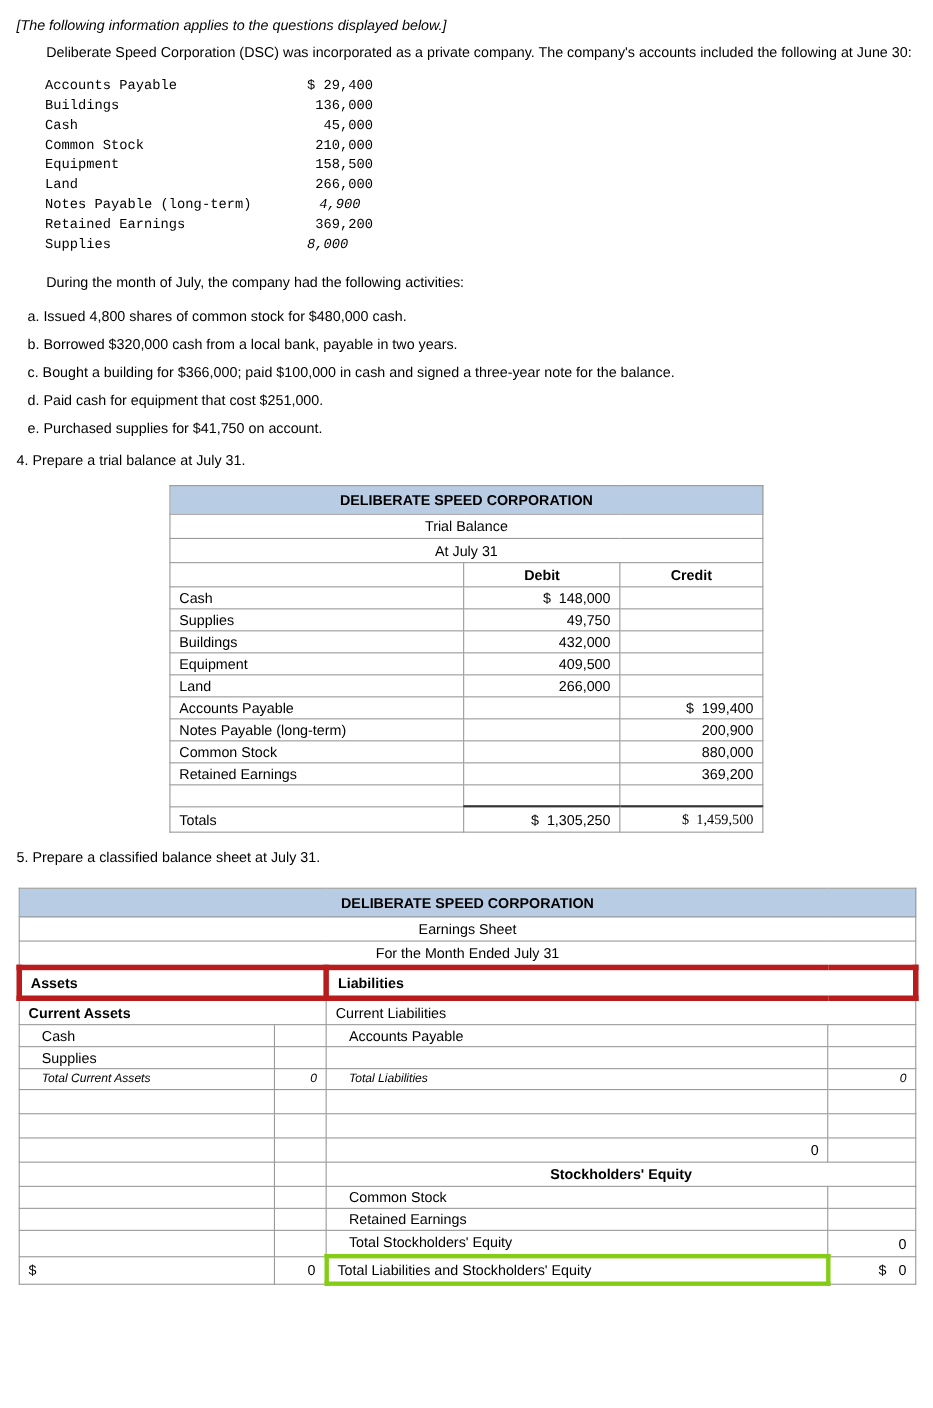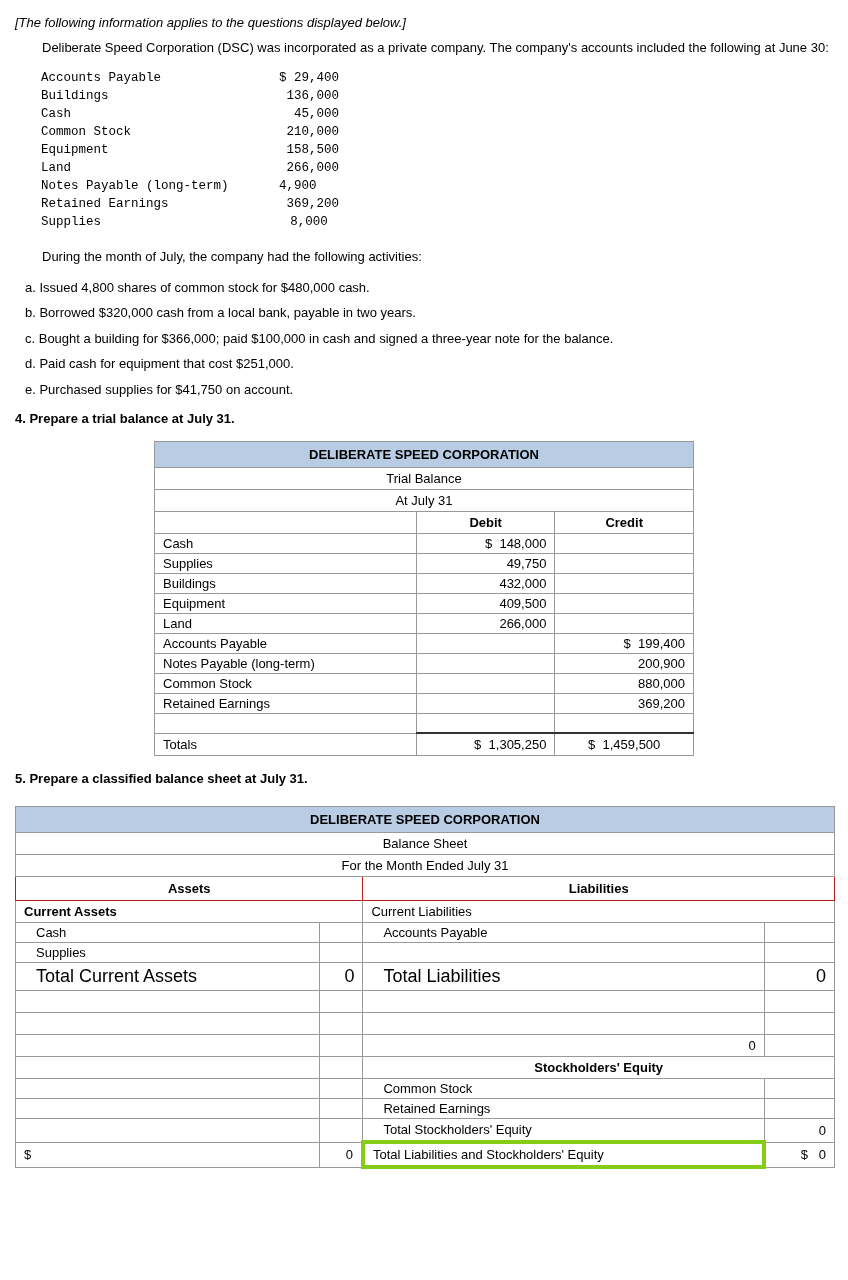--- a/index.html
+++ b/index.html
@@ -31,21 +31,21 @@
     }
     .account-table td:last-child {
       text-align: right;
     }
     .activities-list {
       margin: 5px 0 10px 10px;
       font-size: 13px;
       line-height: 1.8;
     }
     .section-header {
-      font-weight: bold;
+      font-weight: normal;
       margin: 10px 0 8px 0;
       font-size: 13px;
     }
 
     
     .trial-balance-container {
       margin: 15px auto;
       width: 540px;
     }
     .tb-table {
@@ -115,45 +115,45 @@
       padding: 5px;
       border: 1px solid #999;
     }
     .bs-subtitle-row td {
       text-align: center;
       font-size: 13px;
       padding: 3px;
       border: 1px solid #999;
     }
     .bs-col-header td {
-      text-align: center;
       font-size: 13px;
       padding: 4px 8px;
-      border: 1px solid #b91c1c;
+      border: 5px solid #b91c1c;
       font-weight: bold;
     }
     .bs-section-header td {
       font-weight: bold;
       font-size: 13px;
       padding: 3px 8px;
       border: 1px solid #999;
     }
     .bs-item-row td {
       font-size: 13px;
       padding: 2px 8px;
       border: 1px solid #999;
     }
     .bs-item-row td:nth-child(2),
     .bs-item-row td:nth-child(4) {
       text-align: right;
     }
     .bs-total-row td {
-      font-size: 18px;
+      font-size: 11px;
       padding: 3px 8px;
       border: 1px solid #999;
+      font-style: italic;
     }
     .bs-total-row td:nth-child(2),
     .bs-total-row td:nth-child(4) {
       text-align: right;
     }
     .bs-empty-row td {
       height: 22px;
       border: 1px solid #999;
     }
     .indent { padding-left: 20px !important; }
@@ -185,29 +185,29 @@
       <tr>
         <td style="padding:1px 4px; min-width:220px;">Equipment</td>
         <td style="padding:1px 20px; text-align:right;">158,500</td>
       </tr>
       <tr>
         <td style="padding:1px 4px; min-width:220px;">Land</td>
         <td style="padding:1px 20px; text-align:right;">266,000</td>
       </tr>
       <tr>
         <td style="padding:1px 4px; min-width:220px;">Notes Payable (long-term)</td>
-        <td style="padding:1px 20px; text-align:left;">4,900</td>
+        <td style="padding:1px 20px; text-align:center;font-style:italic;">4,900</td>
       </tr>
       <tr>
         <td style="padding:1px 4px; min-width:220px;">Retained Earnings</td>
         <td style="padding:1px 20px; text-align:right;">369,200</td>
       </tr>
       <tr>
         <td style="padding:1px 4px; min-width:220px;">Supplies</td>
-        <td style="padding:1px 20px; text-align:center;">8,000</td>
+        <td style="padding:1px 20px; text-align:left;font-style:italic;">8,000</td>
       </tr>
     </tbody>
 </table>
 
 <p class="desc-text">During the month of July, the company had the following activities:</p>
 <div class="activities-list" id="activities-list">
     <p style="margin-bottom: 2px;">a. Issued 4,800 shares of common stock for $480,000 cash.</p>
     <p style="margin-bottom: 2px;">b. Borrowed $320,000 cash from a local bank, payable in two years.</p>
     <p style="margin-bottom: 2px;">c. Bought a building for $366,000; paid $100,000 in cash and signed a three-year note for the balance.</p>
     <p style="margin-bottom: 2px;">d. Paid cash for equipment that cost $251,000.</p>
@@ -279,37 +279,37 @@
         <td>369,200</td>
       </tr>
       <tr class="tb-data-row">
         <td>&nbsp;</td>
         <td></td>
         <td></td>
       </tr>
       <tr class="tb-totals-row">
         <td>Totals</td>
         <td style="text-align:right; border-top:2px double #333;">$ &nbsp;1,305,250</td>
-        <td style="text-align:center; border-top:2px double #333;">$ &nbsp;1,459,500</td>
+        <td style="text-align:right; border-top:2px double #333;font-family:Liberation Serif, serif;">$ &nbsp;1,459,500</td>
       </tr>
     </tbody>
   </table>
 </div>
 
 <p class="section-header">5. Prepare a classified balance sheet at July 31.</p>
 
 <div class="bs-container">
   <table class="bs-table">
     <tbody>
 
       <tr class="bs-title-row">
         <td colspan="4">DELIBERATE SPEED CORPORATION</td>
       </tr>
       <tr class="bs-subtitle-row">
-        <td colspan="4">Balance Sheet</td>
+        <td colspan="4">Earnings Sheet</td>
       </tr>
       <tr class="bs-subtitle-row">
         <td colspan="4">For the Month Ended July 31</td>
       </tr>
 
       <tr class="bs-col-header">
         <td colspan="2">Assets</td>
         <td colspan="2">Liabilities</td>
       </tr>
 

